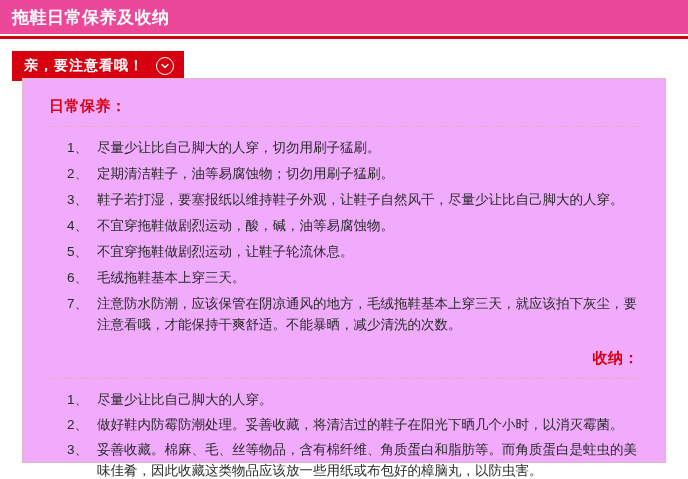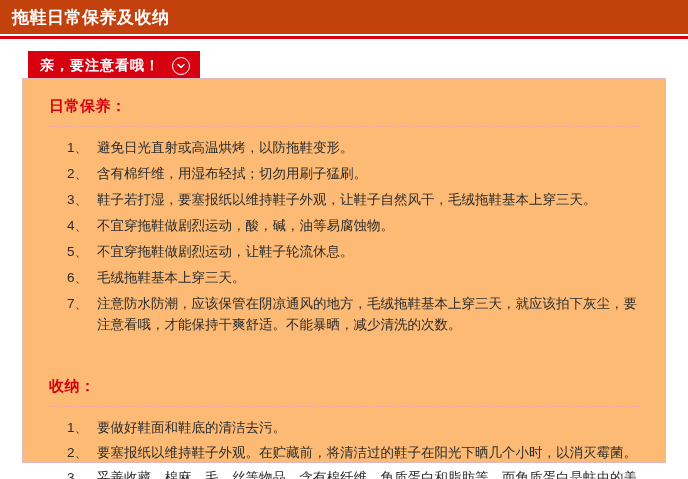--- a/index.html
+++ b/index.html
@@ -13,21 +13,21 @@
     font-family: "Liberation Sans", sans-serif;
     color: #333;
     position: relative;
     overflow: hidden;
   }
 
   
   .title-bar {
     position: relative;
     height: 34px;
-    background: #c2410c;
+    background: #ec4899;
     display: flex;
     align-items: center;
     padding-left: 12px;
     box-sizing: border-box;
   }
   .title-bar .title-text {
     color: #ffffff;
     font-size: 17px;
     font-weight: bold;
     letter-spacing: 0.5px;
@@ -39,21 +39,21 @@
   }
 
   
   .notice-wrap {
     position: relative;
     margin-top: 12px;
     height: 30px;
   }
   .notice {
     position: absolute;
-    left: 28px;
+    left: 12px;
     top: 0;
     height: 30px;
     background: #d60011;
     color: #fff;
     display: flex;
     align-items: center;
     padding: 0 10px 0 12px;
     box-sizing: border-box;
   }
   .notice .notice-text {
@@ -77,34 +77,34 @@
 
   
   .panel {
     position: absolute;
     left: 22px;
     top: 78px;
     width: 644px;
     height: 385px;
     border: 1px solid #e0b7bb;
     box-sizing: border-box;
-    background: #fdba74;
+    background: #f0abfc;
   }
 
   .section {
     padding: 0 26px;
   }
   .section-head {
     color: #d60011;
     font-size: 15px;
     font-weight: bold;
     letter-spacing: 0.5px;
   }
   .sec1-head { margin-top: 18px; }
-  .sec2-head { margin-top: 42px; }
+  .sec2-head { margin-top: 14px; text-align: right; }
 
   .divider {
     border-bottom: 1px dashed #f0a9b0;
     margin: 10px 26px 0 26px;
   }
 
   ol.items {
     list-style: none;
     margin: 10px 0 0 0;
     padding: 0 26px 0 44px;
@@ -149,29 +149,29 @@
 
 <div class="panel">
 
   <div class="section">
     <div class="section-head sec1-head">日常保养：</div>
   </div>
   <div class="divider"></div>
   <ol class="items">
     <li>
       <span class="num">1、</span>
-      <span class="txt">避免日光直射或高温烘烤，以防拖鞋变形。</span>
+      <span class="txt">尽量少让比自己脚大的人穿，切勿用刷子猛刷。</span>
     </li>
     <li>
       <span class="num">2、</span>
-      <span class="txt">含有棉纤维，用湿布轻拭；切勿用刷子猛刷。</span>
+      <span class="txt">定期清洁鞋子，油等易腐蚀物；切勿用刷子猛刷。</span>
     </li>
     <li>
       <span class="num">3、</span>
-      <span class="txt">鞋子若打湿，要塞报纸以维持鞋子外观，让鞋子自然风干，毛绒拖鞋基本上穿三天。</span>
+      <span class="txt">鞋子若打湿，要塞报纸以维持鞋子外观，让鞋子自然风干，尽量少让比自己脚大的人穿。</span>
     </li>
     <li>
       <span class="num">4、</span>
       <span class="txt">不宜穿拖鞋做剧烈运动，酸，碱，油等易腐蚀物。</span>
     </li>
     <li>
       <span class="num">5、</span>
       <span class="txt">不宜穿拖鞋做剧烈运动，让鞋子轮流休息。</span>
     </li>
     <li>
@@ -184,25 +184,25 @@
     </li>
   </ol>
 
   <div class="section">
     <div class="section-head sec2-head">收纳：</div>
   </div>
   <div class="divider"></div>
   <ol class="items tight">
     <li>
       <span class="num">1、</span>
-      <span class="txt">要做好鞋面和鞋底的清洁去污。</span>
+      <span class="txt">尽量少让比自己脚大的人穿。</span>
     </li>
     <li>
       <span class="num">2、</span>
-      <span class="txt">要塞报纸以维持鞋子外观。在贮藏前，将清洁过的鞋子在阳光下晒几个小时，以消灭霉菌。</span>
+      <span class="txt">做好鞋内防霉防潮处理。妥善收藏，将清洁过的鞋子在阳光下晒几个小时，以消灭霉菌。</span>
     </li>
     <li>
       <span class="num">3、</span>
       <span class="txt">妥善收藏。棉麻、毛、丝等物品，含有棉纤维、角质蛋白和脂肪等。而角质蛋白是蛀虫的美味佳肴，因此收藏这类物品应该放一些用纸或布包好的樟脑丸，以防虫害。</span>
     </li>
   </ol>
 
 </div>
 
 </body></html>

